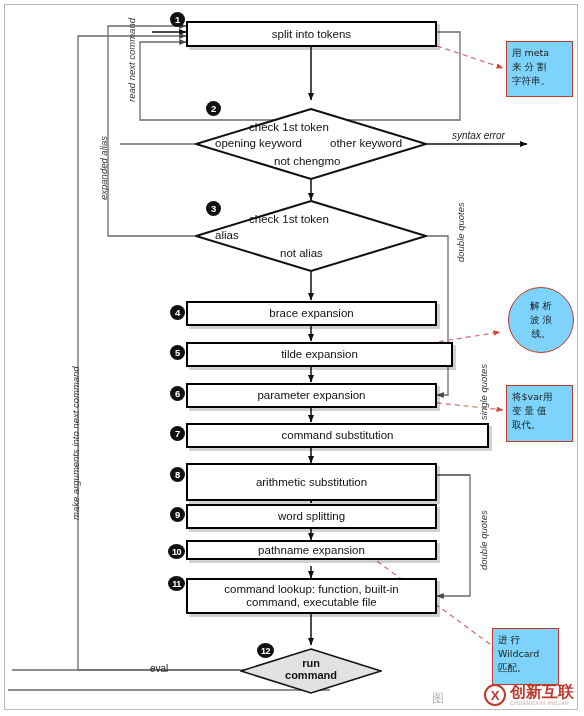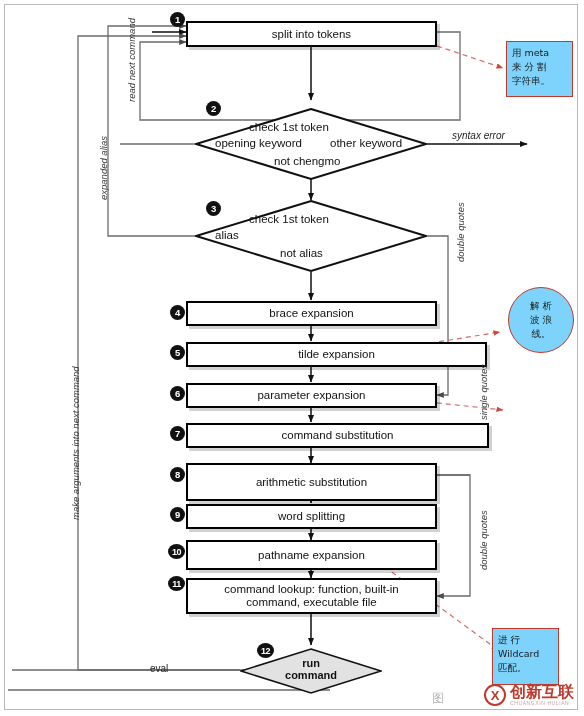--- a/index.html
+++ b/index.html
@@ -221,36 +221,36 @@
     </svg>
   </div>
   <div class="dlabel" style="left:249px;top:213px;">check 1st token</div>
   <div class="dlabel" style="left:215px;top:229px;">alias</div>
   <div class="dlabel" style="left:280px;top:247px;">not alias</div>
 
   <div class="bullet" style="left:170px;top:305px;">4</div>
   <div class="pbox" style="left:186px;top:301px;width:251px;height:25px;">brace expansion</div>
 
   <div class="bullet" style="left:170px;top:345px;">5</div>
-  <div class="pbox" style="left:186px;top:342px;width:301px;height:25px;">tilde expansion</div>
+  <div class="pbox" style="left:186px;top:342px;width:267px;height:25px;">tilde expansion</div>
 
   <div class="bullet" style="left:170px;top:386px;">6</div>
   <div class="pbox" style="left:186px;top:383px;width:251px;height:25px;">parameter expansion</div>
 
   <div class="bullet" style="left:170px;top:426px;">7</div>
   <div class="pbox" style="left:186px;top:423px;width:303px;height:25px;">command substitution</div>
 
   <div class="bullet" style="left:170px;top:467px;">8</div>
   <div class="pbox" style="left:186px;top:463px;width:251px;height:38px;">arithmetic substitution</div>
 
   <div class="bullet" style="left:170px;top:507px;">9</div>
   <div class="pbox" style="left:186px;top:504px;width:251px;height:25px;">word splitting</div>
 
   <div class="bullet wide" style="left:168px;top:544px;">10</div>
-  <div class="pbox" style="left:186px;top:540px;width:251px;height:30px;">pathname expansion</div>
+  <div class="pbox" style="left:186px;top:540px;width:251px;height:20px;">pathname expansion</div>
 
   <div class="bullet wide" style="left:168px;top:560px;margin-top:16px;">11</div>
   <div class="pbox" style="left:186px;top:578px;width:251px;height:36px;padding:0 8px;">command lookup: function, built-in command, executable file</div>
 
   <div class="bullet wide" style="left:257px;top:643px;">12</div>
   <div class="diamond" style="left:240px;top:648px;width:142px;height:46px;">
     <svg width="142" height="46" viewBox="0 0 142 46" xmlns="http://www.w3.org/2000/svg">
       <polygon points="71,1 141,23 71,45 1,23" fill="#e2e2e2" stroke="#111" stroke-width="1.6"></polygon>
     </svg>
   </div>
@@ -272,20 +272,25 @@
   </div>
 
   <div class="note circle" style="left:508px;top:287px;width:66px;height:66px;">
     <div>
       <span>解  析</span>
       <span>波  浪</span>
       <span>线。</span>
     </div>
   </div>
 
+  <div class="note" style="left:506px;top:385px;width:67px;height:57px;">
+    <span>将$var用</span>
+    <span>变  量  值</span>
+    <span>取代。</span>
+  </div>
 
   <div class="note" style="left:492px;top:628px;width:67px;height:57px;">
     <span>进      行</span>
     <span>Wildcard</span>
     <span>匹配。</span>
   </div>
 
   <div class="wm-cjk-extra" style="left:432px;top:690px;">图</div>
 
   <div class="wm-logo wm-box" style="left:484px;top:684px;">

